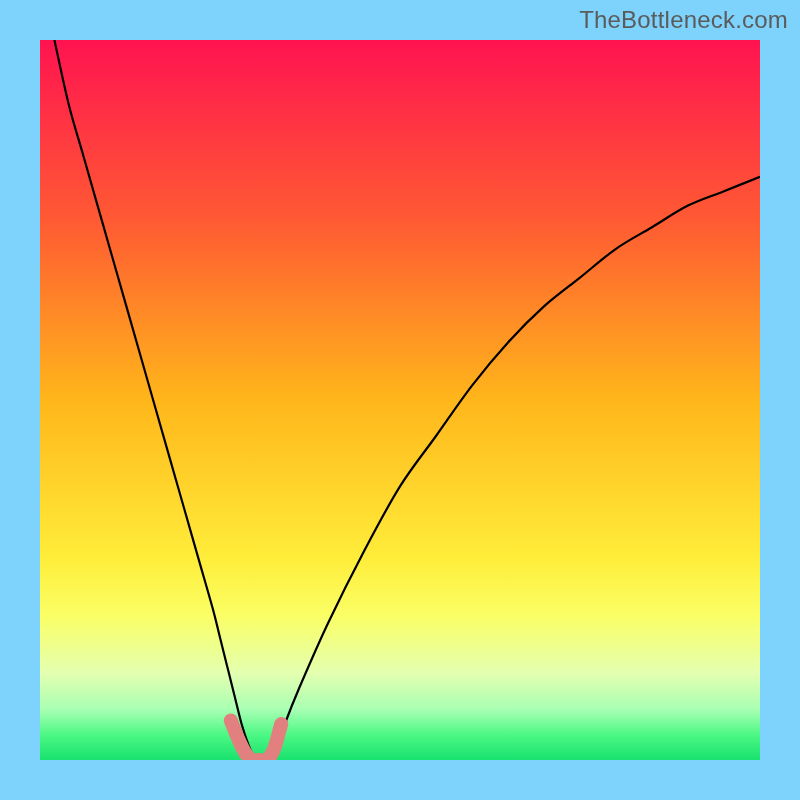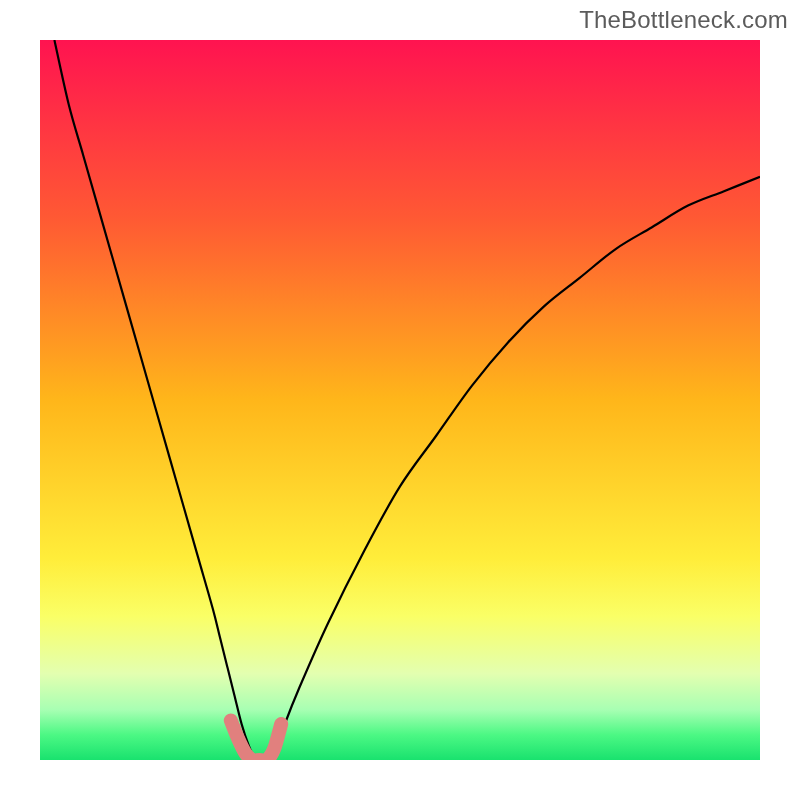--- a/index.html
+++ b/index.html
@@ -6,21 +6,21 @@
     margin: 0;
     padding: 0;
     width: 800px;
     height: 800px;
     background: #000;
     overflow: hidden;
   }
   .frame {
     position: absolute;
     inset: 0;
-    background: #ffffff;
+    background: #7dd3fc;
   }
   .plot {
     position: absolute;
     left: 40px;
     top: 40px;
     width: 720px;
     height: 720px;
     overflow: hidden;
   }
   .watermark {

